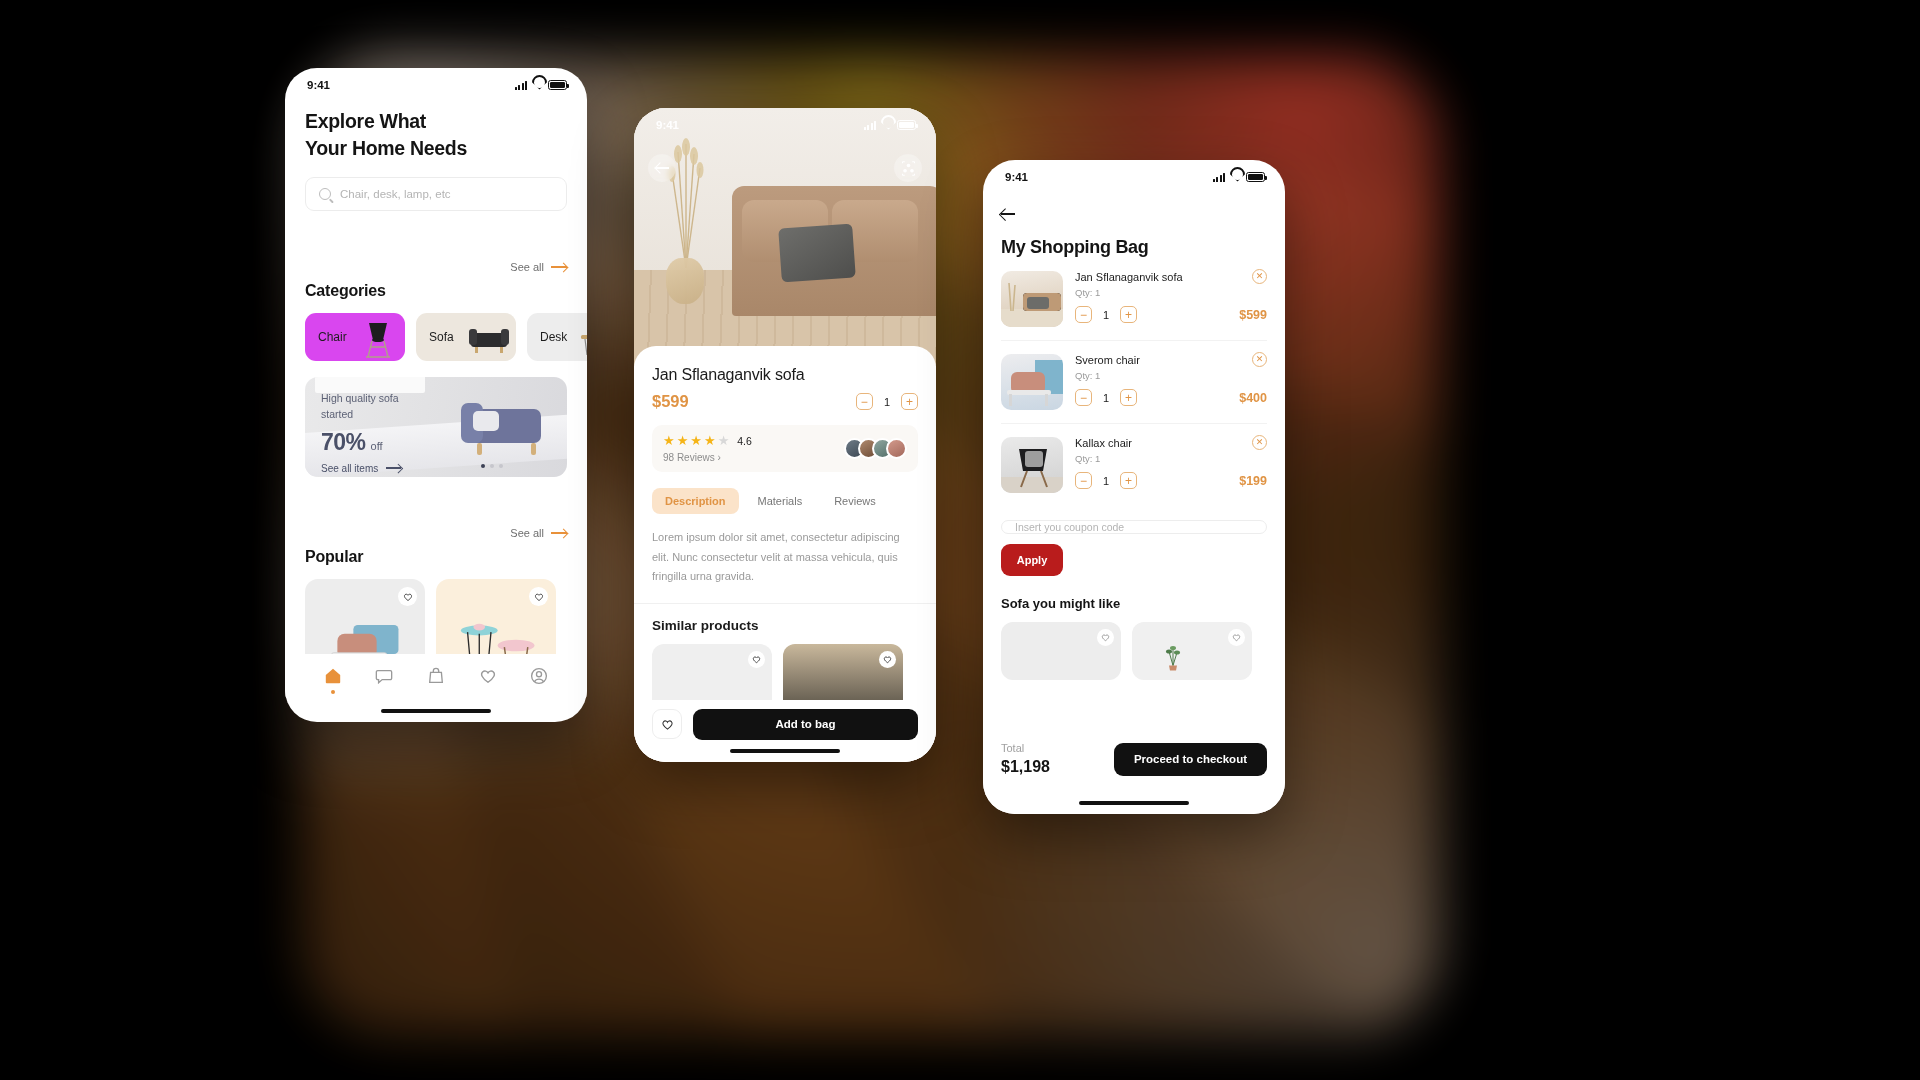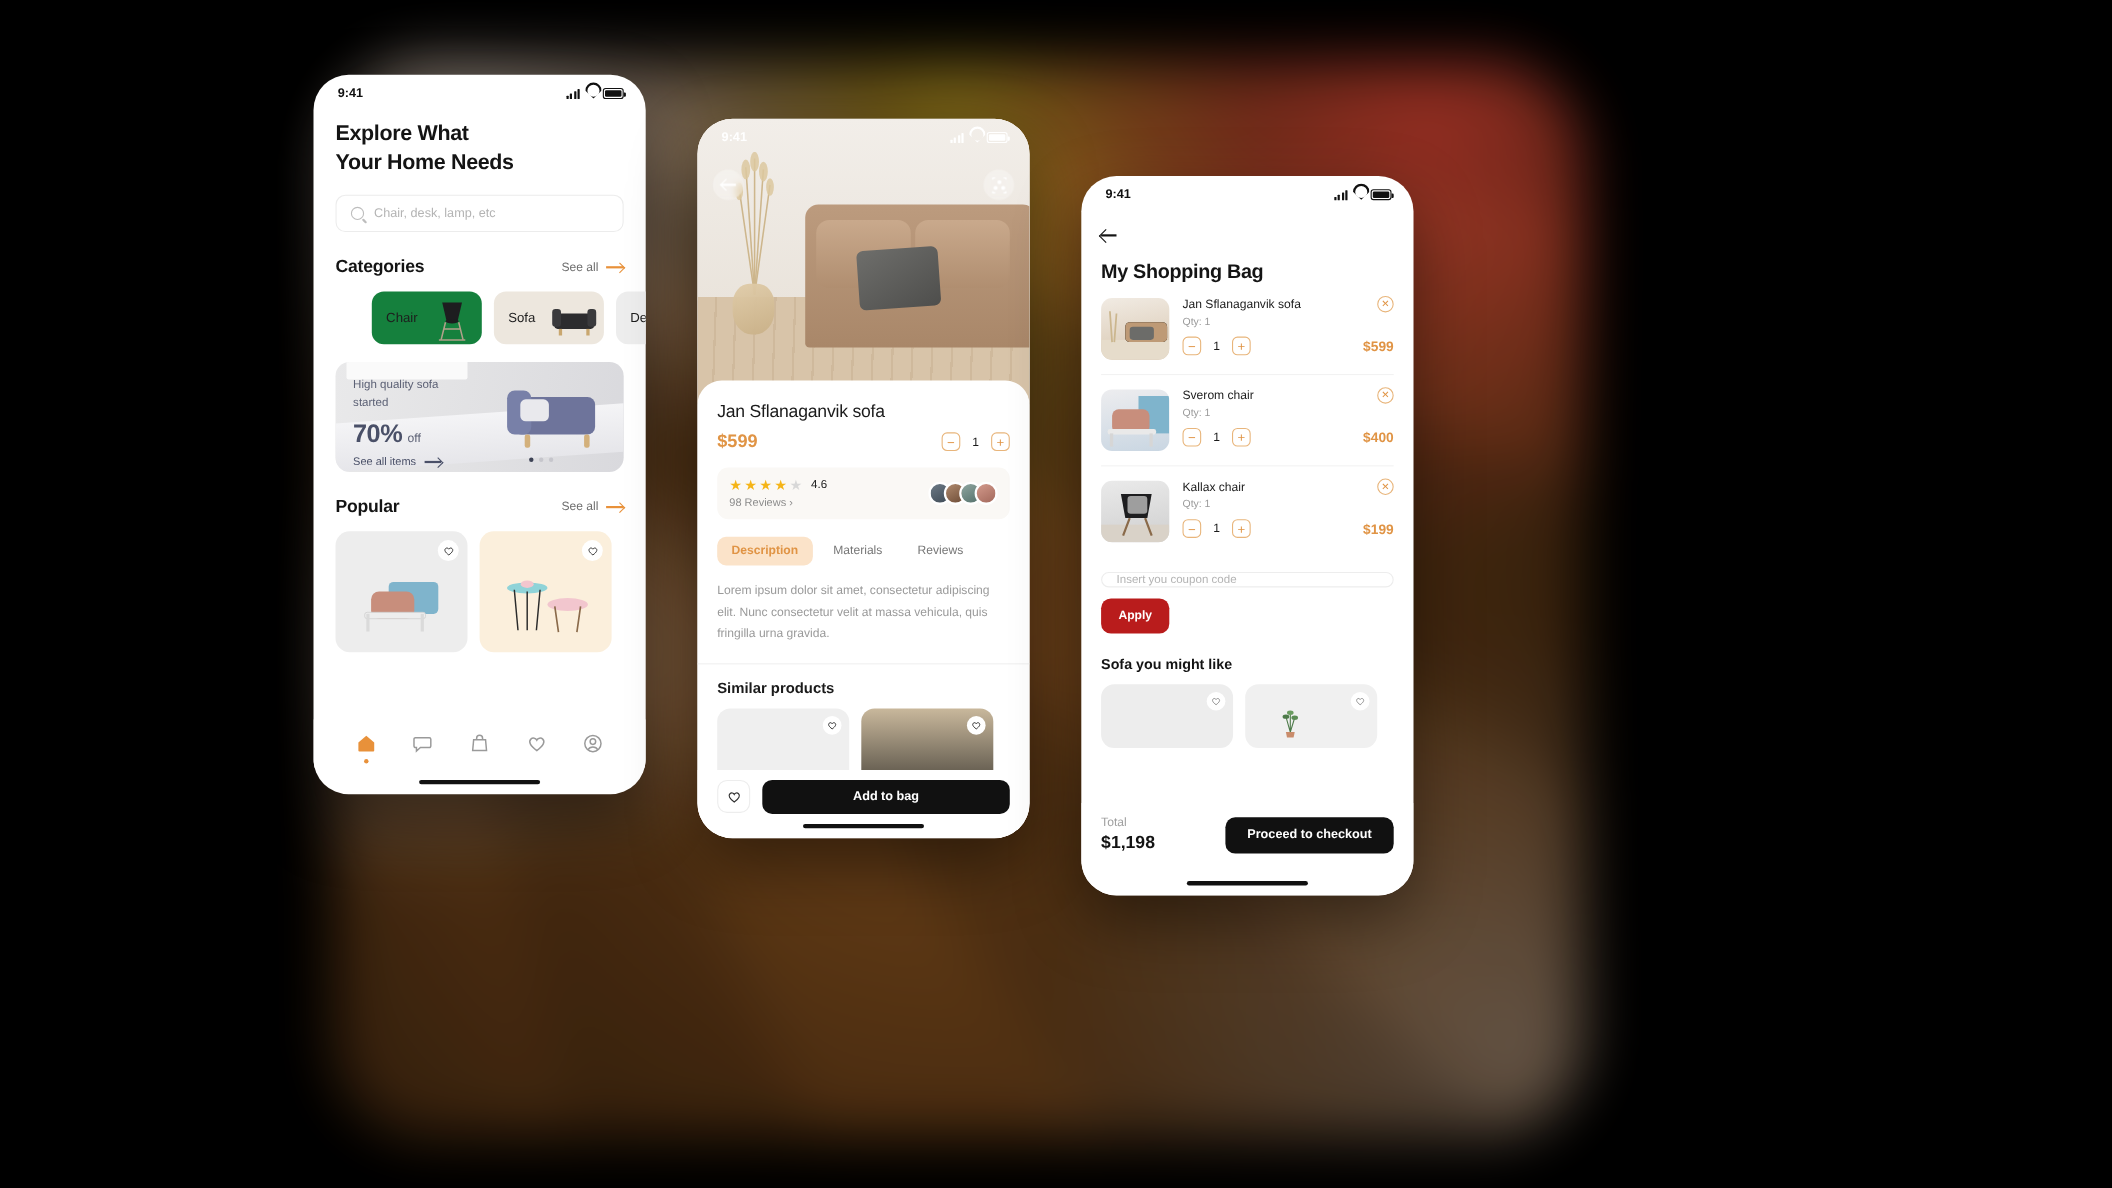--- a/index.html
+++ b/index.html
@@ -74,30 +74,30 @@
 
   .search {
     margin-top: 16px; height: 34px; border:1px solid #ECECEC; border-radius: 9px;
     display:flex; align-items:center; gap:9px; padding: 0 13px; background:#fff;
   }
   .mag { width:12px; height:12px; border:1.6px solid #BDBDBD; border-radius:50%; position:relative; flex:none;}
   .mag::after{content:"";position:absolute;right:-4px;bottom:-3px;width:5px;height:1.6px;background:#BDBDBD;transform:rotate(45deg);border-radius:1px;}
   .search span{font-size:11.5px;color:#B4B4B4;}
 
   .sec-head { display:flex; align-items:center; justify-content:space-between; margin-top: 23px; }
-  .sec-title { font-size: 16px; font-weight: 800; color:#141414; letter-spacing:-.2px;}
+  .sec-title { font-size: 16px; font-weight: 800; color:#141414; letter-spacing:-.2px;margin-top:48px;}
   .see-all { display:flex; align-items:center; gap:7px; font-size:11px; color:#6E6E6E;}
   .arrow-r { width:16px;height:1.4px;background:#E8913A;position:relative;}
   .arrow-r::after{content:"";position:absolute;right:0;top:-2.6px;width:6px;height:6px;border-top:1.4px solid #E8913A;border-right:1.4px solid #E8913A;transform:rotate(45deg);}
 
   .cats { display:flex; gap:11px; margin-top:13px; }
   .cat { width:100px; height:48px; border-radius:11px; display:flex; align-items:center;
     padding-left:13px; position:relative; overflow:hidden; flex:none;}
   .cat span{font-size:12px;color:#1d1d1d;z-index:2;}
-  .cat.c1{background:#15803d;margin-left:33px;}
+  .cat.c1{background:#d946ef;}
   .cat.c2{background:#EDE7DE;}
   .cat.c3{background:#EDEDED;}
   .cat-img{position:absolute;right:4px;bottom:0;width:46px;height:46px;}
 
   .promo {
     margin-top: 16px; height: 100px; border-radius: 13px; position:relative; overflow:hidden;
     background: linear-gradient(100deg,#E9E9EA 0%, #E2E2E4 45%, #D9D9DD 100%);
   }
   .promo-wall{position:absolute;left:10px;top:-4px;width:110px;height:20px;background:#fafafa;border-radius:2px;}
   .promo-floor{position:absolute;left:0;bottom:0;width:100%;height:44px;

